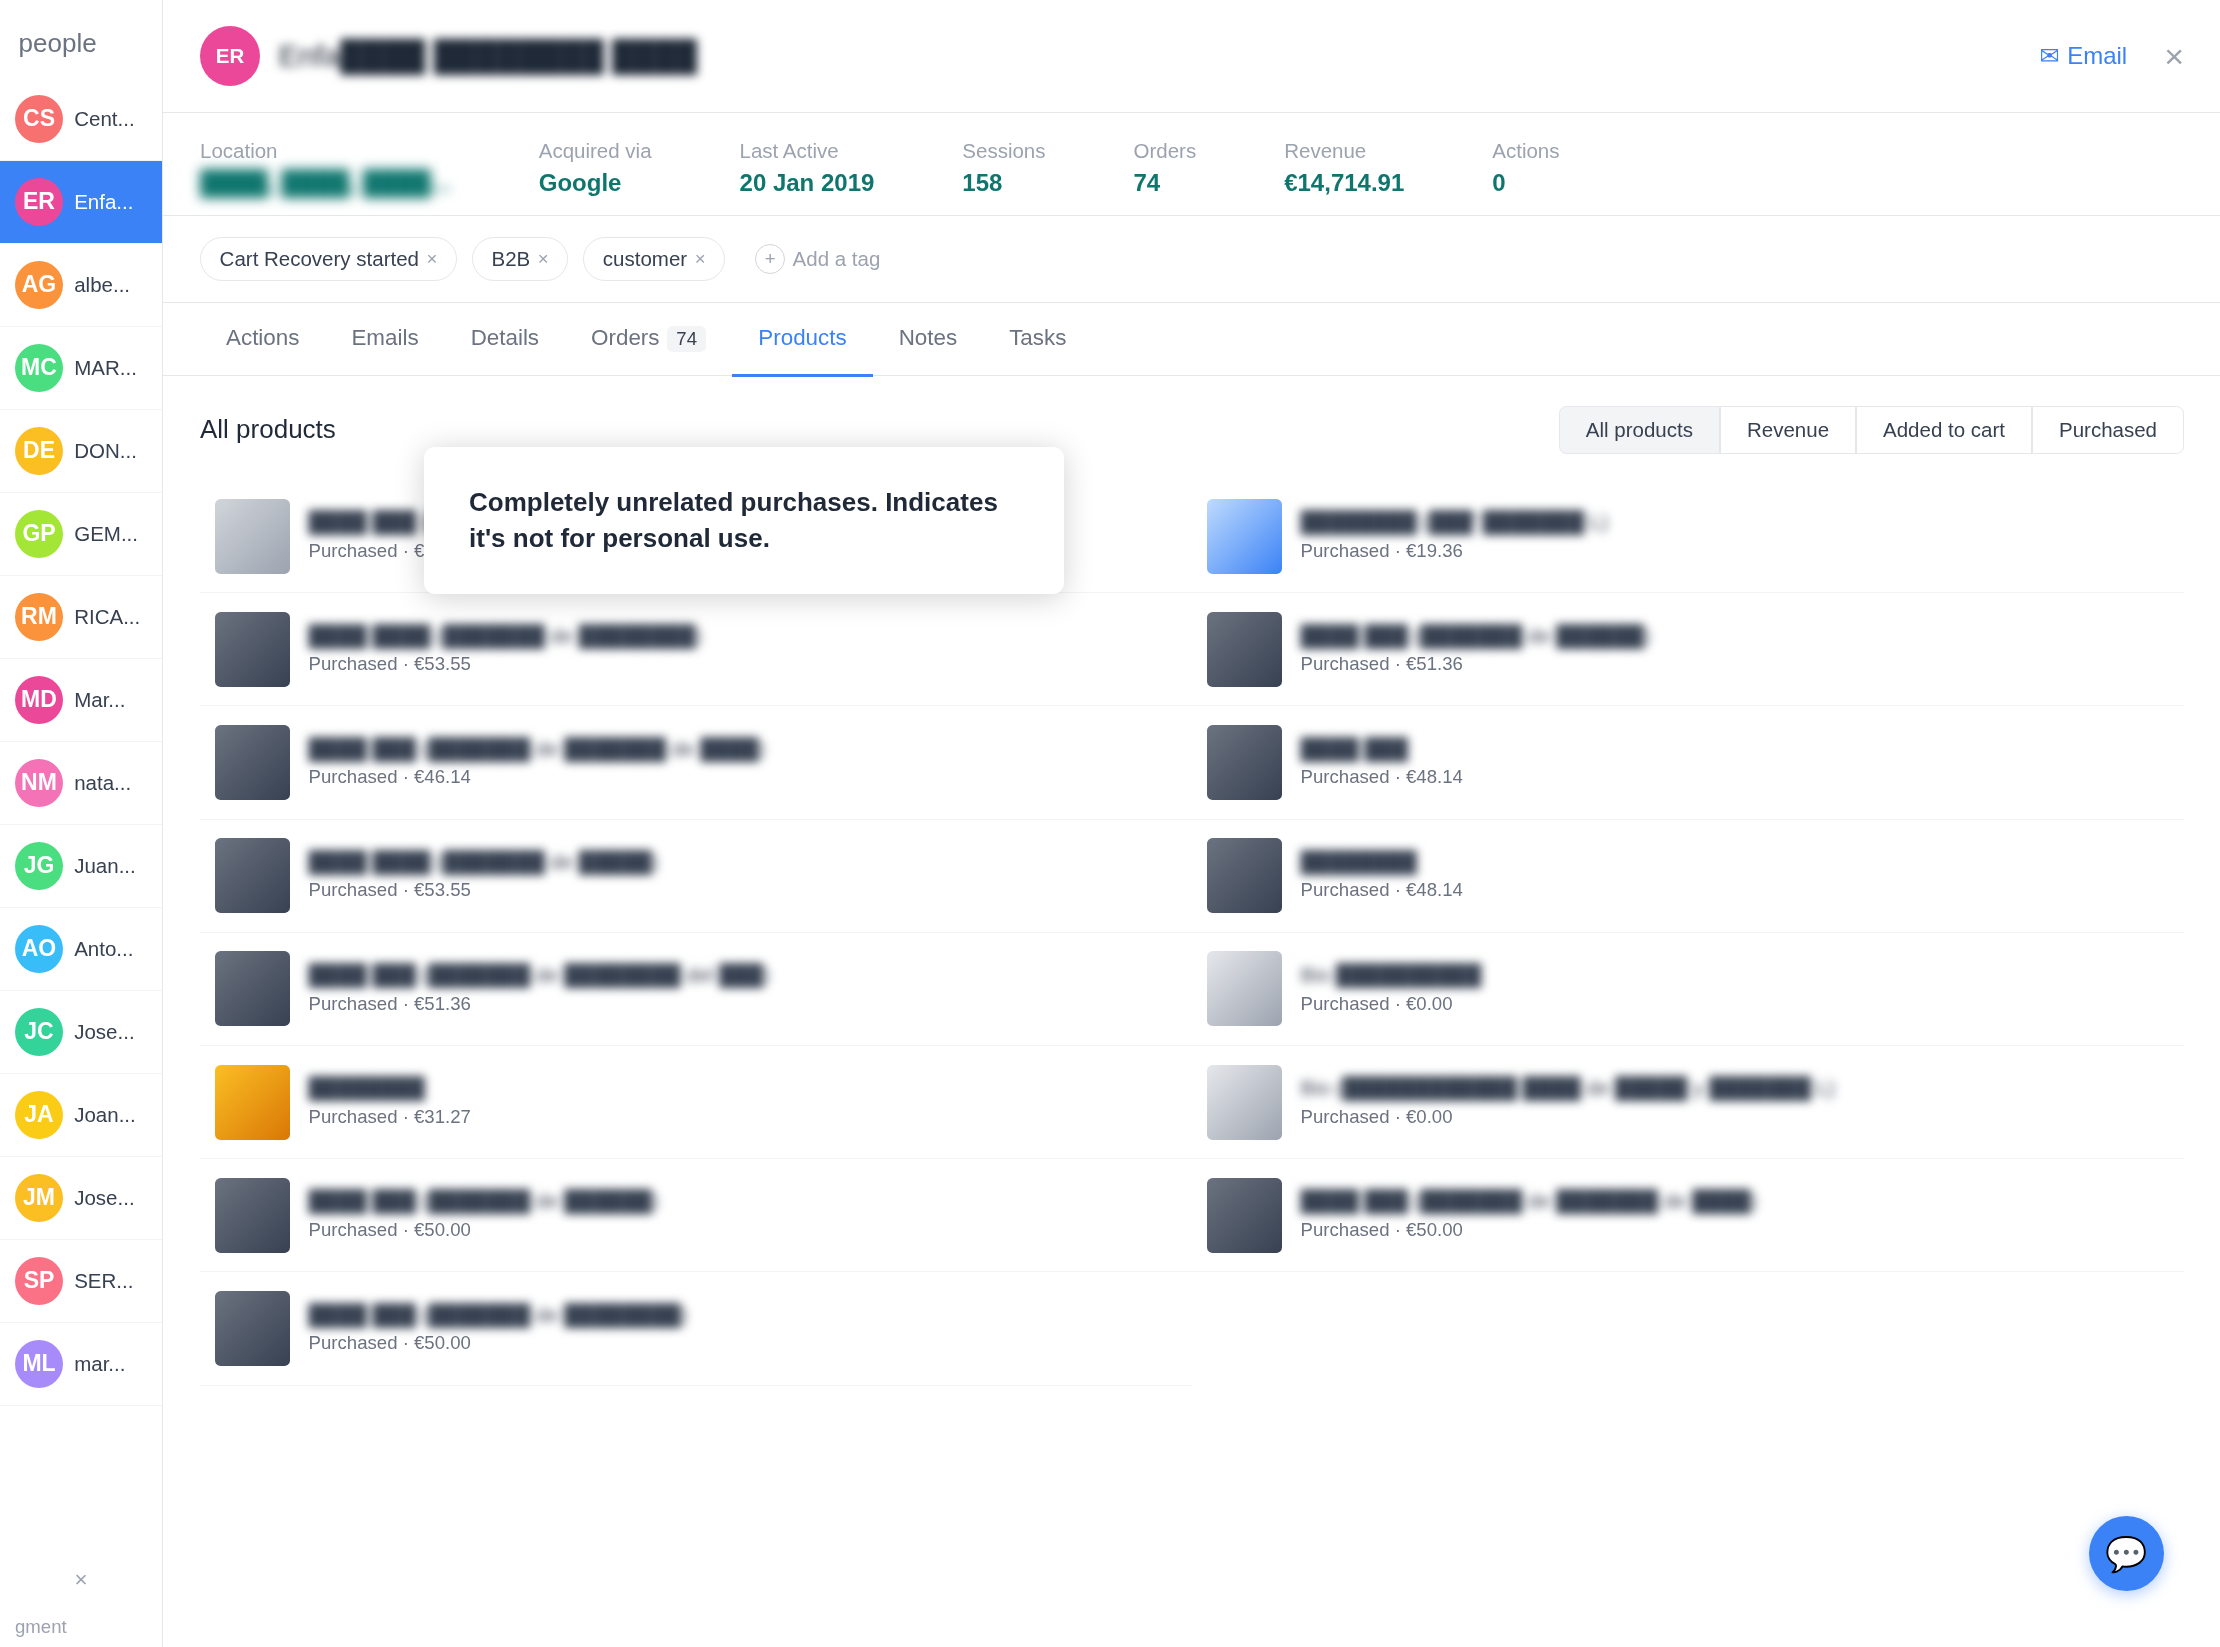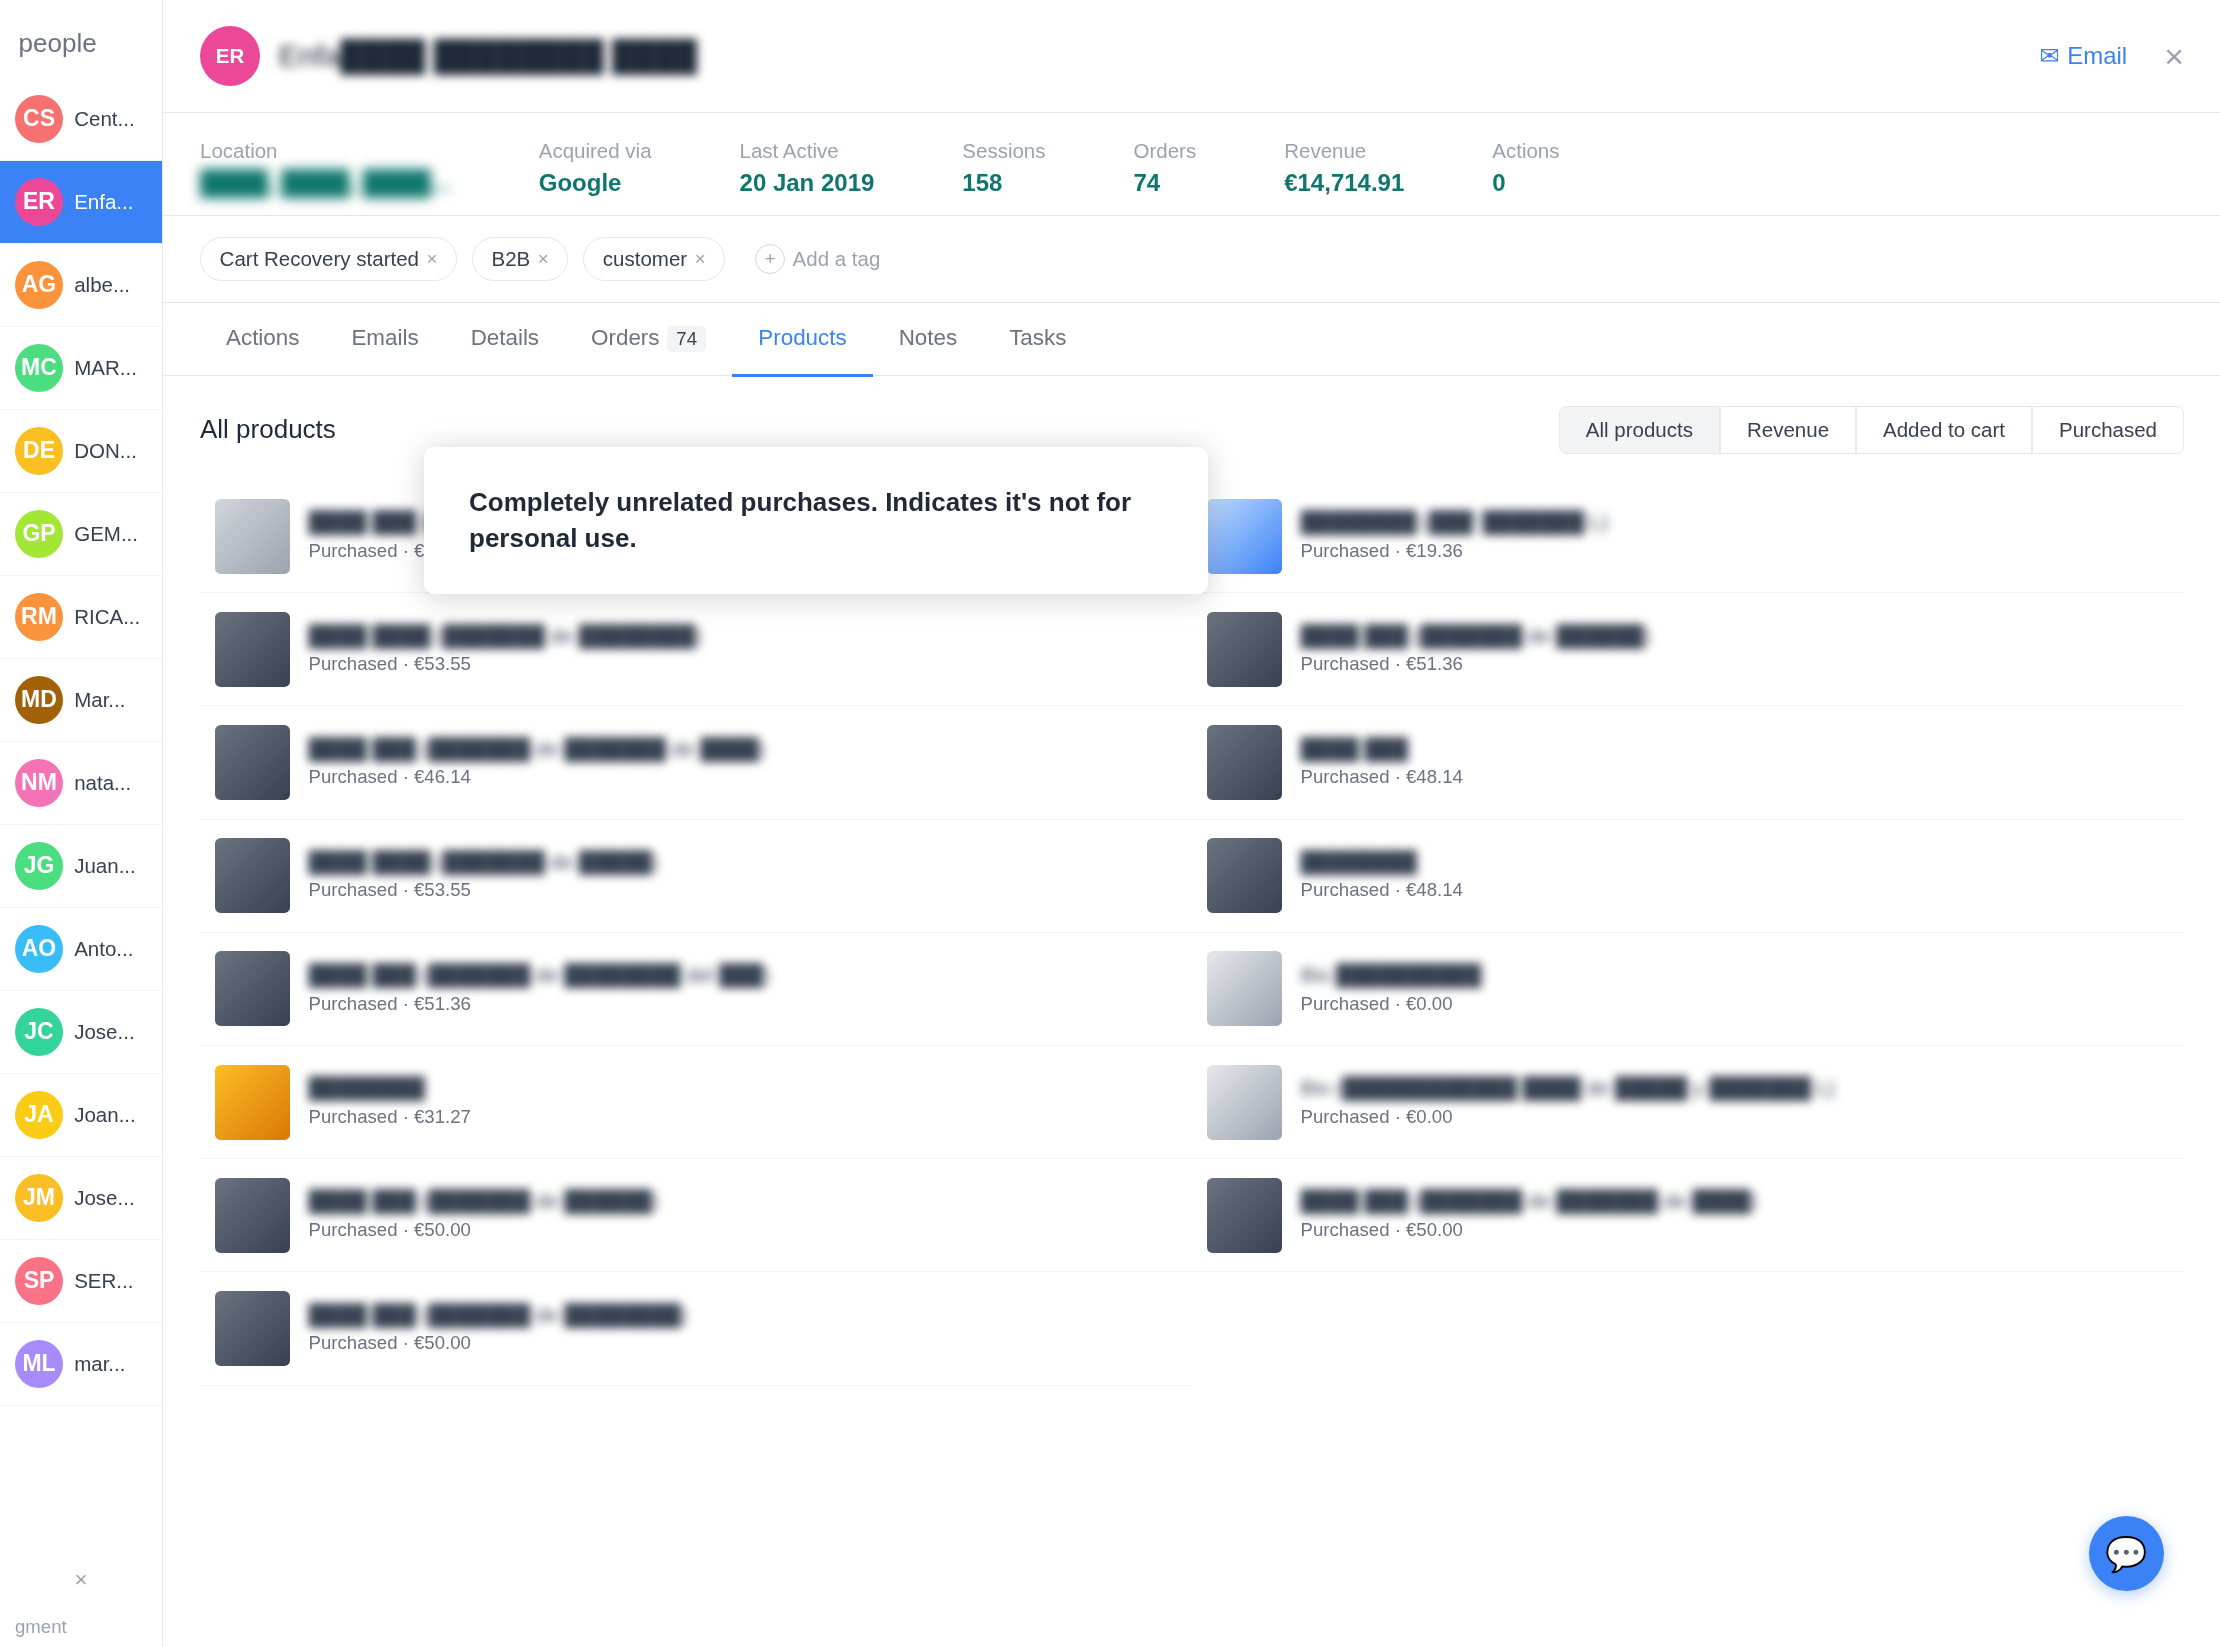--- a/index.html
+++ b/index.html
@@ -61,21 +61,21 @@
 
     
     .products-grid { display: grid; grid-template-columns: 1fr 1fr; gap: 0; }
     .product-item { display: flex; align-items: center; gap: 18.6px; padding: 18.6px 15px; border-bottom: 0.9px solid #f3f4f6; }
     .product-image-placeholder { width: 75px; height: 75px; background: linear-gradient(135deg, #d1d5db 0%, #9ca3af 100%); border-radius: 5.6px; flex-shrink: 0; }
     .product-info { flex: 1; }
     .product-name { font-size: 20.5px; color: #374151; margin-bottom: 5.6px; filter: blur(4.7px); }
     .product-status { font-size: 18.6px; color: #6b7280; }
 
     
-    .tooltip-overlay { position: absolute; top: 447px; left: 261px; width: 784px; background: #fff; border-radius: 11.2px; box-shadow: 0 3.7px 30px rgba(0,0,0,0.18); padding: 37px 45px; z-index: 100; }
+    .tooltip-overlay { position: absolute; top: 447px; left: 261px; width: 640px; background: #fff; border-radius: 11.2px; box-shadow: 0 3.7px 30px rgba(0,0,0,0.18); padding: 37px 45px; z-index: 100; }
     .tooltip-text { font-size: 26px; font-weight: 700; color: #1f2937; line-height: 1.4; }
 
     
     .chat-btn { position: fixed; bottom: 56px; right: 56px; width: 75px; height: 75px; background: #3b82f6; border-radius: 50%; display: flex; align-items: center; justify-content: center; cursor: pointer; box-shadow: 0 3.7px 15px rgba(59,130,246,0.4); z-index: 200; }
     .chat-icon { color: #fff; font-size: 34px; }
   </style>
 </head>
 <body>
 
 <div class="app-container">
@@ -106,21 +106,21 @@
   </div>
         <div class="sidebar-item">
     <div class="avatar" style="background:#a3e635">GP</div>
     <span class="name">GEM...</span>
   </div>
         <div class="sidebar-item">
     <div class="avatar" style="background:#fb923c">RM</div>
     <span class="name">RICA...</span>
   </div>
         <div class="sidebar-item">
-    <div class="avatar" style="background:#a16207">MD</div>
+    <div class="avatar" style="background:#ec4899">MD</div>
     <span class="name">Mar...</span>
   </div>
         <div class="sidebar-item">
     <div class="avatar" style="background:#f472b6">NM</div>
     <span class="name">nata...</span>
   </div>
         <div class="sidebar-item">
     <div class="avatar" style="background:#4ade80">JG</div>
     <span class="name">Juan...</span>
   </div>

